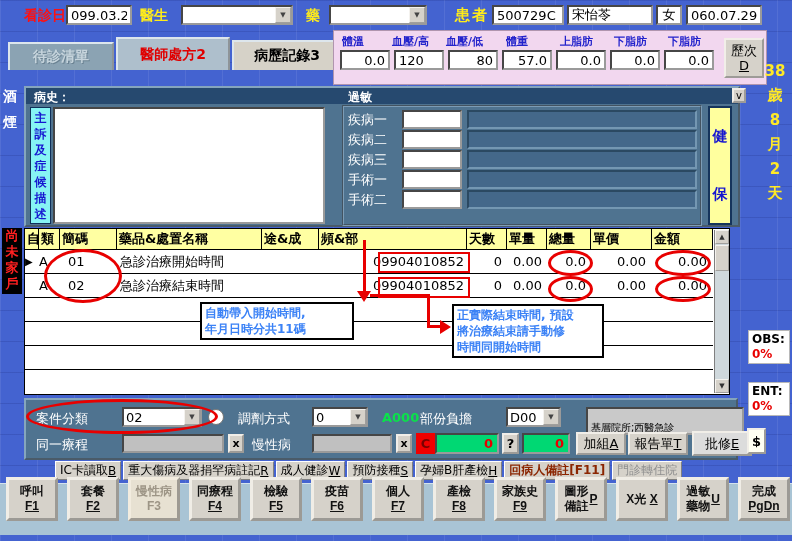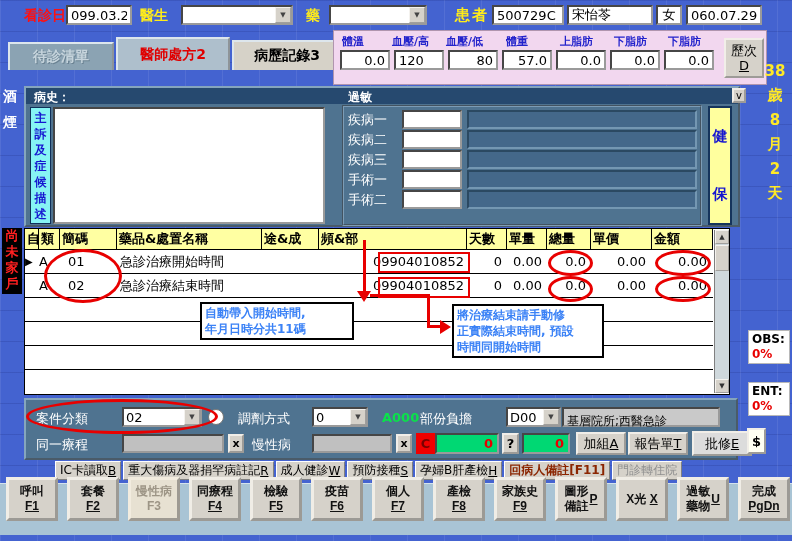--- a/index.html
+++ b/index.html
@@ -265,22 +265,22 @@
   <div class="abs redline" style="left:370px;top:294px;width:60px;height:3px"></div>
   <div class="abs redline" style="left:427px;top:294px;width:3px;height:34px"></div>
   <div class="abs redline" style="left:427px;top:325px;width:14px;height:3px"></div>
   <div class="abs arrow-right" style="left:440px;top:320px"></div>
 
   <div class="abs notebox" style="left:200px;top:302px;width:154px">
     <div>自動帶入開始時間,</div>
     <div>年月日時分共11碼</div>
   </div>
   <div class="abs notebox" style="left:452px;top:304px;width:152px">
+    <div>正實際結束時間, 預設</div>
     <div>將治療結束請手動修</div>
-    <div>正實際結束時間, 預設</div>
     <div>時間同開始時間</div>
   </div>
 
   <div class="abs panel" style="left:24px;top:398px;width:714px;height:62px">
     <span class="abs white" style="left:10px;top:10px;font-size:13px">案件分類</span>
     <div class="abs combo" style="left:96px;top:7px;width:80px">
       <input value="02" style="">
       <span class="drop-btn">▼</span>
     </div>
     <div class="abs" style="left:182px;top:9px;width:16px;height:16px;background:#fff;border:1px solid #777;border-radius:50%"></div>
@@ -288,21 +288,21 @@
     <div class="abs combo" style="left:286px;top:7px;width:56px">
       <input value="0" style="">
       <span class="drop-btn">▼</span>
     </div>
     <span class="abs" style="left:356px;top:10px;font-size:13px;font-weight:bold;color:#0ae24a">A000</span>
     <span class="abs white" style="left:394px;top:10px;font-size:13px">部份負擔</span>
     <div class="abs combo" style="left:480px;top:7px;width:55px">
       <input value="D00" style="">
       <span class="drop-btn">▼</span>
     </div>
-    <div class="abs" style="left:536px;top:7px;width:158px;height:20px;background:#c9c9c9;border:2px inset #9a9a9a;font-size:12px;color:#000;padding:4px 3px;white-space:nowrap">基層院所;西醫急診</div>
+    <div class="abs" style="left:560px;top:7px;width:158px;height:20px;background:#c9c9c9;border:2px inset #9a9a9a;font-size:10px;color:#000;padding:12px 3px;white-space:nowrap">基層院所;西醫急診</div>
 
     <span class="abs white" style="left:10px;top:36px;font-size:13px">同一療程</span>
     <div class="abs" style="left:96px;top:34px;width:102px;height:19px;background:#c0c0c0;border:2px inset #9a9a9a"></div>
     <button class="abs btn3d" style="left:202px;top:34px;width:16px;height:19px;font-size:11px;font-weight:bold;padding:0">x</button>
     <span class="abs white" style="left:226px;top:36px;font-size:13px">慢性病</span>
     <div class="abs" style="left:286px;top:34px;width:80px;height:19px;background:#c0c0c0;border:2px inset #9a9a9a"></div>
     <button class="abs btn3d" style="left:370px;top:34px;width:16px;height:19px;font-size:11px;font-weight:bold;padding:0">x</button>
     <div class="abs" style="left:390px;top:33px;width:19px;height:21px;background:#f00000;color:#7a0000;font-weight:bold;font-size:13px;display:flex;align-items:center;justify-content:center">C</div>
     <div class="abs greenbox" style="left:409px;top:33px;width:64px;height:21px">0</div>
     <button class="abs btn3d" style="left:476px;top:33px;width:17px;height:21px;font-weight:bold;padding:0">?</button>

